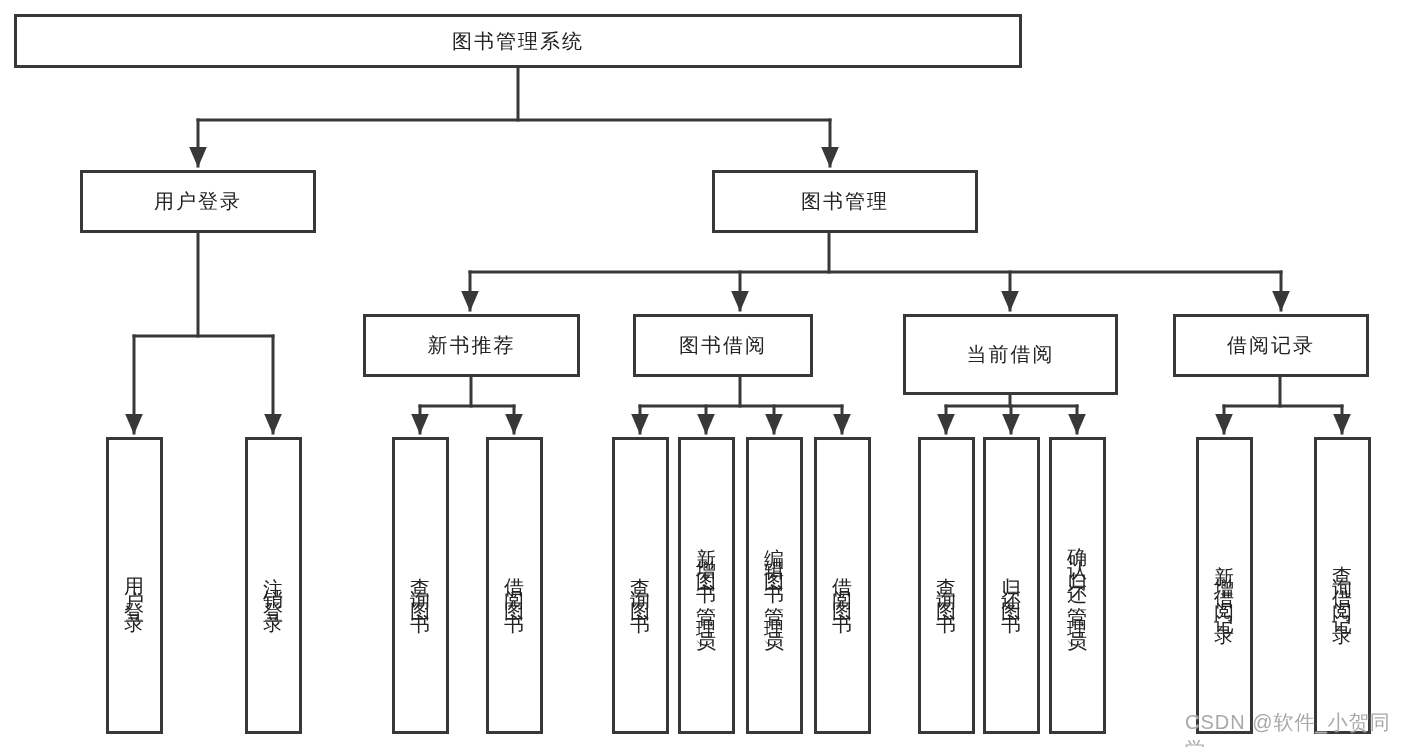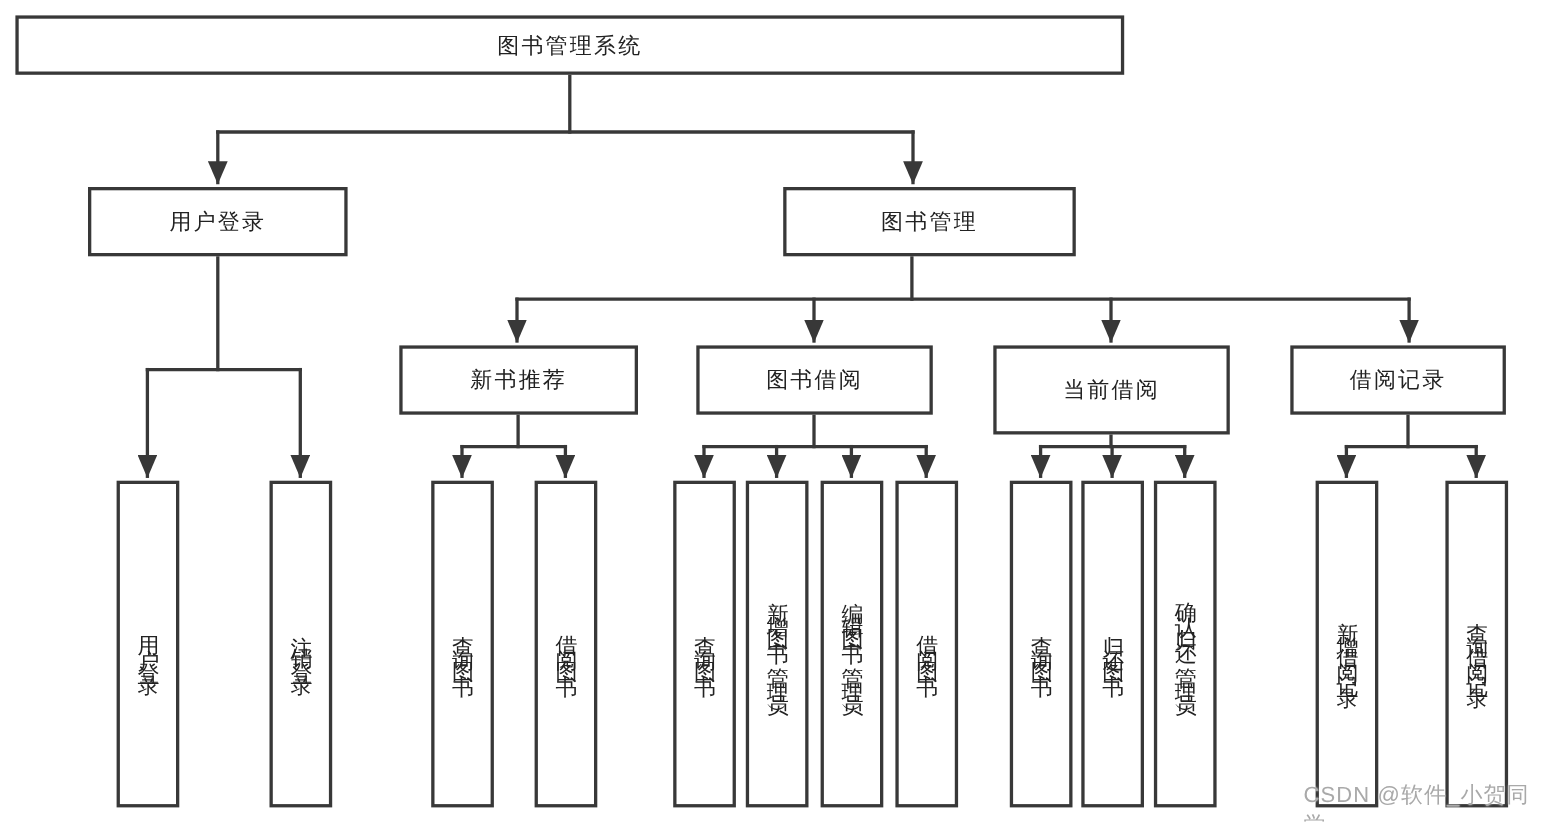--- a/index.html
+++ b/index.html
@@ -94,21 +94,21 @@
     <line x1="1224" y1="406" x2="1224" y2="433" marker-end="url(#arw)"></line>
     <line x1="1342" y1="406" x2="1342" y2="433" marker-end="url(#arw)"></line>
   </svg>
 
   <div class="node" style="left:14px;top:14px;width:1008px;height:54px;">图书管理系统</div>
 
   <div class="node" style="left:80px;top:170px;width:236px;height:63px;">用户登录</div>
   <div class="node" style="left:712px;top:170px;width:266px;height:63px;">图书管理</div>
 
   <div class="node" style="left:363px;top:314px;width:217px;height:63px;">新书推荐</div>
-  <div class="node" style="left:633px;top:314px;width:215px;height:63px;text-align:right;">图书借阅</div>
+  <div class="node" style="left:633px;top:314px;width:180px;height:63px;text-align:right;">图书借阅</div>
   <div class="node" style="left:903px;top:314px;width:215px;height:81px;">当前借阅</div>
   <div class="node" style="left:1173px;top:314px;width:196px;height:63px;">借阅记录</div>
 
   <div class="node vnode" style="left:106px;top:437px;width:57px;height:297px;">用户登录</div>
   <div class="node vnode" style="left:245px;top:437px;width:57px;height:297px;">注销登录</div>
 
   <div class="node vnode" style="left:392px;top:437px;width:57px;height:297px;">查询图书</div>
   <div class="node vnode" style="left:486px;top:437px;width:57px;height:297px;">借阅图书</div>
 
   <div class="node vnode" style="left:612px;top:437px;width:57px;height:297px;">查询图书</div>

